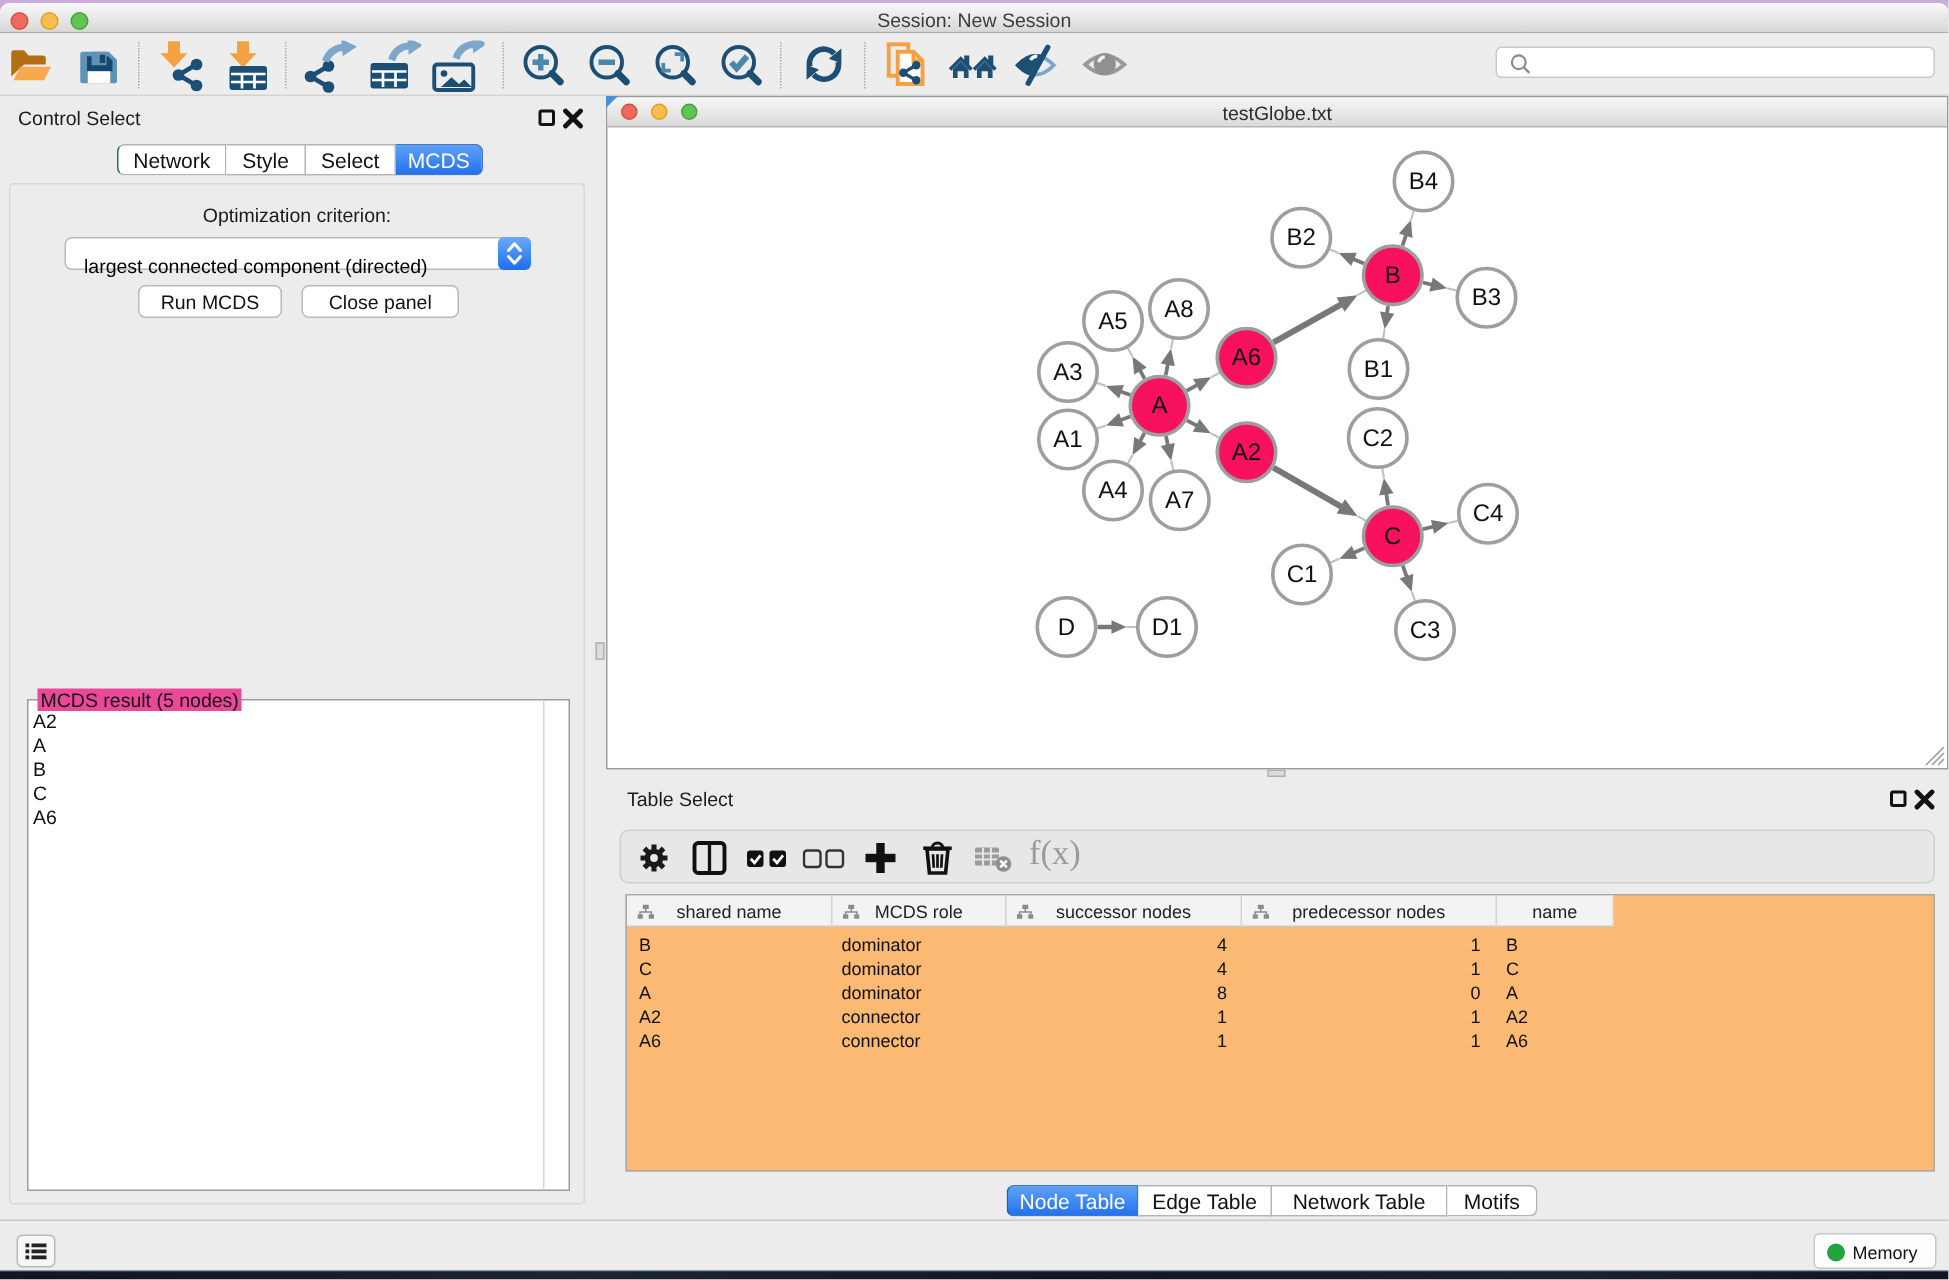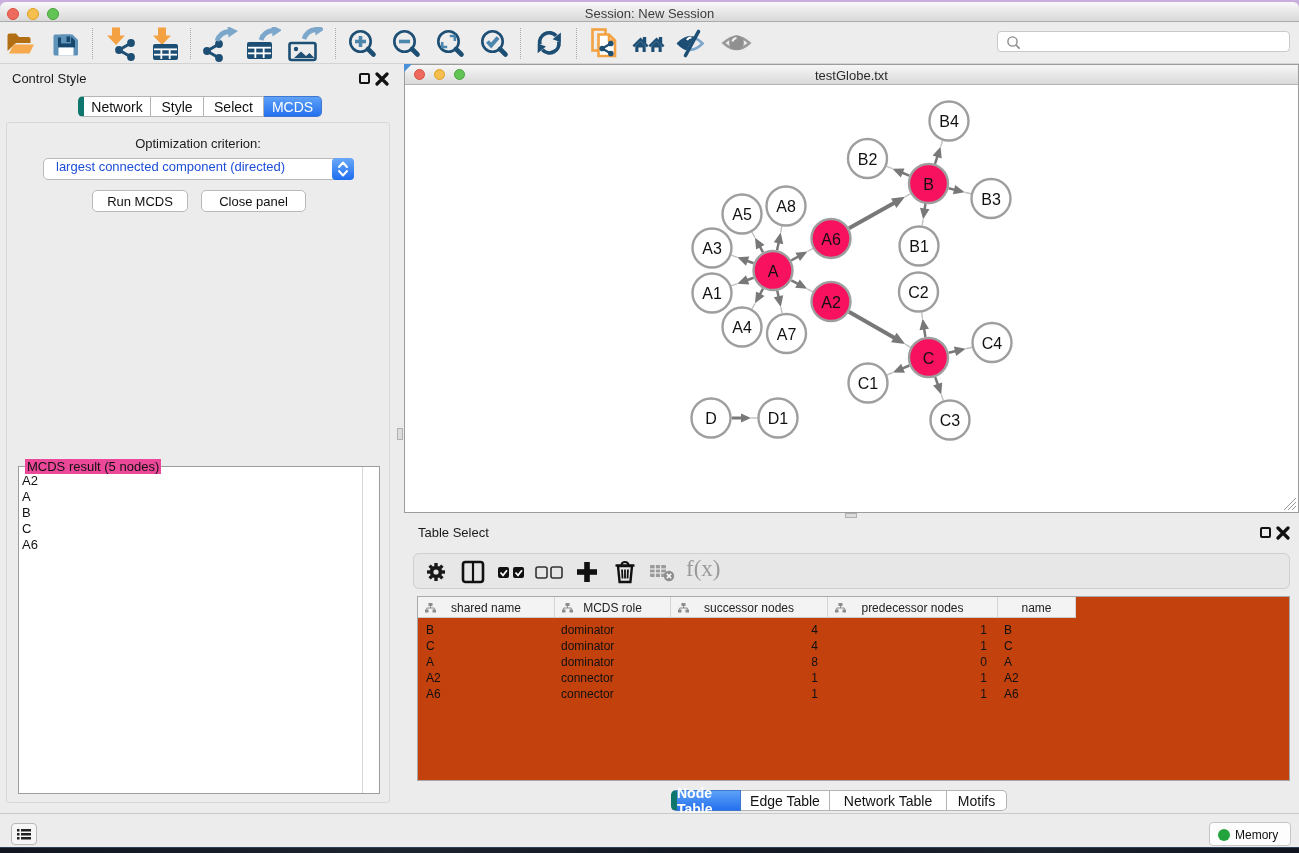--- a/index.html
+++ b/index.html
@@ -16,48 +16,48 @@
 .tsep { position:absolute; top:5px; height:31px; width:0; border-left:1px dotted #a9a9a9; }
 .ticon { position:absolute; top:4px; }
 #searchbox { position:absolute; left:997px; top:31px; width:293px; height:21px; background:#fff;
   border:1px solid #c9c9c9; border-radius:4px; }
 
 #cp-title { left:12px; top:71px; font-size:13px; color:#1b1b1b; }
 .float-btn { position:absolute; width:11px; height:11px; border:2px solid #111; border-radius:2px; background:transparent; }
 .seg { position:absolute; display:flex; height:21px; font-size:14px; }
 .seg .s { background:#fff; border:1px solid #b4b4b4; border-left:none; color:#111;
   display:flex; align-items:center; justify-content:center; }
-.seg .s:first-child { border-left:6px solid #0f766e; border-radius:5px 0 0 5px; }
+.seg .s:first-child { border-left:1px solid #0f766e; border-radius:5px 0 0 5px; }
 .seg .s:last-child { border-radius:0 5px 5px 0; }
 .seg .sel { background:linear-gradient(#5ea1f8,#2471ee); color:#fff; border-color:#3f77d0; }
 #cp-box { left:6px; top:122px; width:384px; height:681px; border:1px solid #d8d8d8; border-radius:3px; }
 #opt-label { left:0; top:136px; width:396px; text-align:center; font-size:13px; color:#1b1b1b; }
 #dropdown { left:43px; top:158px; width:311px; height:22px; background:#fff; border:1px solid #b9b9b9; border-radius:5px; }
-#dropdown .txt { position:absolute; left:12px; top:0; font-size:13px; color:#1d4ed8; }
+#dropdown .txt { position:absolute; left:12px; top:11px; font-size:13px; color:#000000; }
 #dropdown .step { position:absolute; right:-1px; top:-1px; width:22px; height:22px; border-radius:4px;
   background:linear-gradient(#6aa9f9,#1f6df0); }
 .btn { position:absolute; height:22px; background:#fff; border:1px solid #b9b9b9; border-radius:5px;
   font-size:13px; color:#111; display:flex; align-items:center; justify-content:center; }
 #mcds-group { left:17px; top:455px; width:364px; height:340px; }
 #mcds-white { position:absolute; left:1px; top:11px; width:362px; height:328px; background:#fff; border:1px solid #9d9d9d; }
 #mcds-label { position:absolute; left:8px; top:4px; font-size:13px; background:#ec4899; padding:0 2px; color:#111; z-index:2; }
 #mcds-list { position:absolute; left:5px; top:18px; font-size:13px; line-height:16px; color:#111; }
 #mcds-scroll { position:absolute; left:345px; top:12px; width:1px; height:326px; background:#d7d7d7; }
 
 #gwin { left:404px; top:64px; width:895px; height:449px; background:#fff; border:1px solid #9c9c9c; }
 #gwin-title { position:absolute; left:0; top:0; width:100%; height:20px;
   background:linear-gradient(#f6f6f6,#dadada); border-bottom:1px solid #b3b3b3; }
 #gwin-title .tl { position:absolute; top:4px; width:11px; height:11px; border-radius:50%; }
 #gwin-title .t { position:absolute; width:100%; text-align:center; top:3px; font-size:13px; color:#2b2b2b; }
 #gcanvas { position:absolute; left:0; top:21px; width:893px; height:427px; }
 
 #tp-title { left:418px; top:525px; font-size:13px; color:#1b1b1b; }
 #tp-toolbar { left:413px; top:553px; width:877px; height:36px; background:#e7e7e7;
   border:1px solid #cfcfcf; border-radius:6px; }
-#table { left:417px; top:596px; width:873px; height:185px; background:#c2410c; border:1px solid #a8a8a8; }
+#table { left:417px; top:596px; width:873px; height:185px; background:#fdba74; border:1px solid #a8a8a8; }
 #thead { position:absolute; left:0; top:0; height:21px; background:#f3f3f3; border-bottom:1px solid #cbcbcb; }
 .th { position:absolute; top:0; height:21px; border-right:1px solid #d4d4d4; font-size:12px; color:#222;
   display:flex; align-items:center; justify-content:center; }
 .td { position:absolute; font-size:12px; color:#111; height:16px; line-height:16px; }
 
 #statusbar { left:0; top:813px; width:1299px; height:34px; background:#ececec; border-top:1px solid #c9c9c9; }
 #bstrip { left:0; top:847px; width:1299px; height:6px;
   background:linear-gradient(90deg,#10151f,#1c2430 30%,#121722 55%,#1a222e 80%,#0f141e); border-top:1px solid #2f4258; }
 #memory { position:absolute; left:1209px; top:8px; width:82px; height:24px; background:#fdfdfd;
   border:1px solid #c6c6c6; border-radius:4px; font-size:12px; color:#111; }
@@ -218,21 +218,21 @@
 <path d="M11.5 14.5 a4.5 4.5 0 0 1 4 -3.5" fill="none" stroke="#f2f2f2" stroke-width="2.2"></path>
     </svg>
 </div>
 <div class="abs" id="searchbox">
   <svg width="16" height="16" style="position:absolute;left:8px;top:3px">
     <circle cx="6.5" cy="6.5" r="4.6" fill="none" stroke="#8a8a8a" stroke-width="1.4"></circle>
     <line x1="10" y1="10" x2="13.6" y2="13.6" stroke="#8a8a8a" stroke-width="1.6"></line>
   </svg>
 </div>
 
-<div class="abs" id="cp-title">Control Style</div>
+<div class="abs" id="cp-title">Control Select</div>
 <div class="float-btn" style="left:359px; top:73px;"></div>
 <svg class="abs" width="14" height="14" style="left:375px; top:72px;">
   <path d="M2 2 L12 12 M12 2 L2 12" stroke="#111" stroke-width="3.2" stroke-linecap="round"></path>
 </svg>
 <div class="seg" style="left:78px; top:96px;">
   <div class="s" style="width:73px;">Network</div>
   <div class="s" style="width:53px;">Style</div>
   <div class="s" style="width:60px;">Select</div>
   <div class="s sel" style="width:58px;">MCDS</div>
 </div>
@@ -522,21 +522,21 @@
 <div class="td" style="left:253px;top:73px;width:147px;text-align:right">1</div>
 <div class="td" style="left:410px;top:73px;width:159px;text-align:right">1</div>
 <div class="td" style="left:586px;top:73px">A2</div>
 <div class="td" style="left:8px;top:89px">A6</div>
 <div class="td" style="left:143px;top:89px">connector</div>
 <div class="td" style="left:253px;top:89px;width:147px;text-align:right">1</div>
 <div class="td" style="left:410px;top:89px;width:159px;text-align:right">1</div>
 <div class="td" style="left:586px;top:89px">A6</div>
 </div>
 <div class="seg" style="left:671px; top:790px;">
-  <div class="s sel" style="width:70px;font-weight:bold;">Node Table</div>
+  <div class="s sel" style="width:88px;">Node Table</div>
   <div class="s" style="width:89px;">Edge Table</div>
   <div class="s" style="width:117px;">Network Table</div>
   <div class="s" style="width:60px;">Motifs</div>
 </div>
 
 <div class="abs" id="statusbar">
   <div id="listbtn">
     <svg width="24" height="20" style="position:absolute;left:0;top:0">
       <g fill="#222">
         <rect x="5" y="5" width="2.5" height="2.5"></rect>

